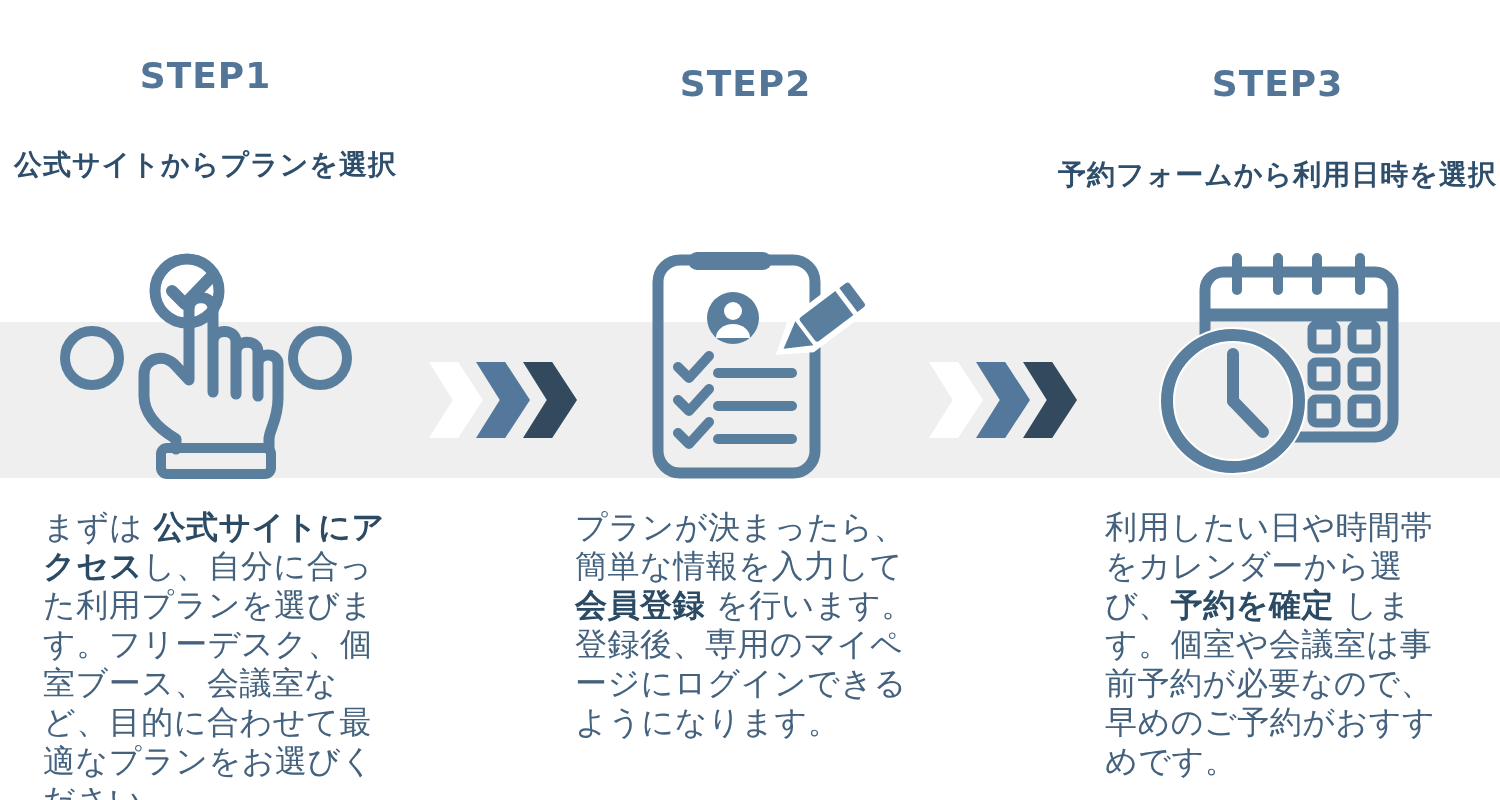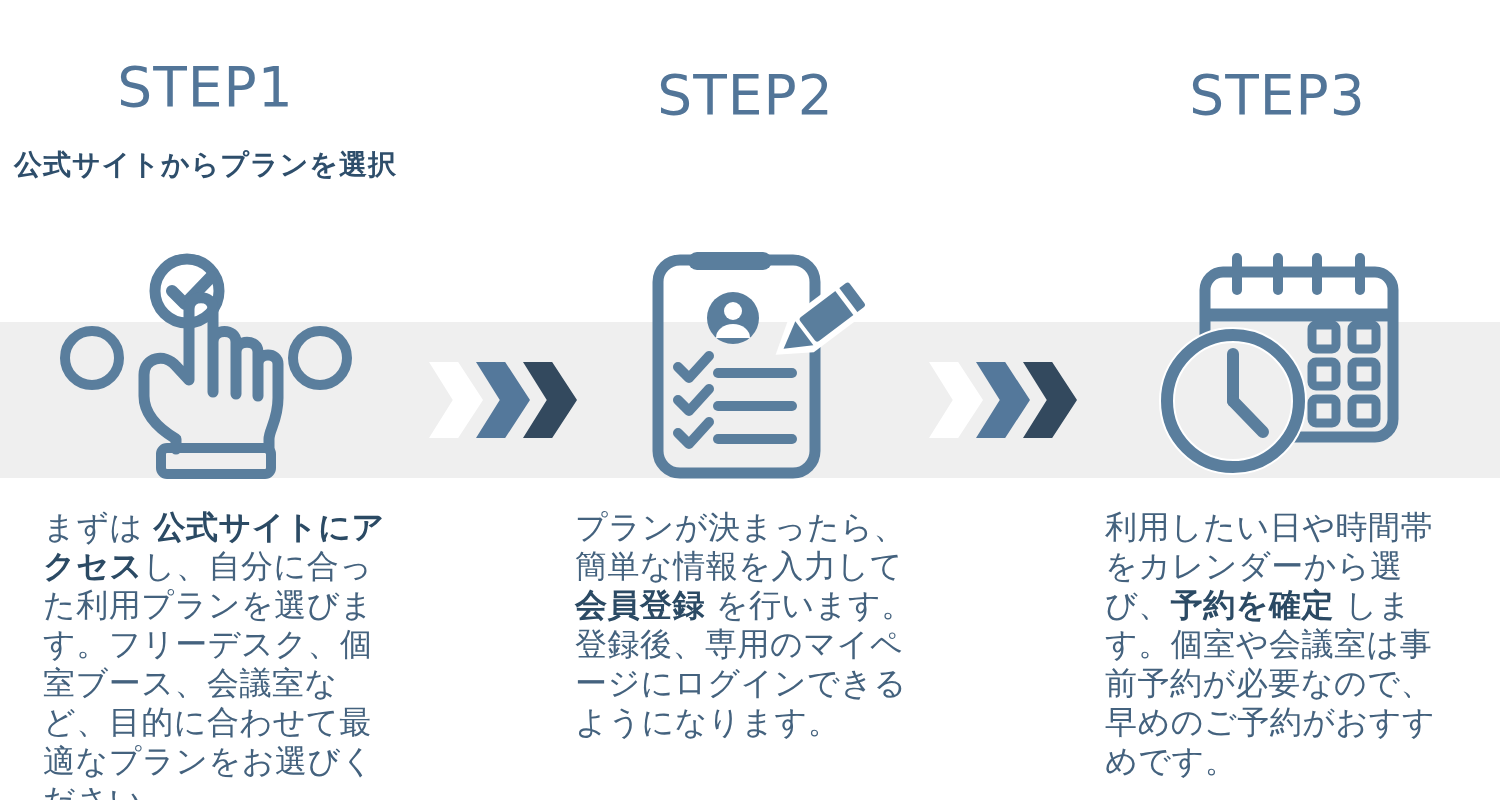--- a/index.html
+++ b/index.html
@@ -18,21 +18,21 @@
   html,body{background:#ffffff;}
   body{font-family:"DejaVu Sans","Liberation Sans",sans-serif;}
   .stage{position:relative;width:1500px;height:800px;background:var(--background);overflow:hidden;}
   .band{position:absolute;left:0;top:322px;width:1500px;height:156px;background:var(--band);z-index:0;}
   .col{position:absolute;top:0;height:800px;width:365px;z-index:2;}
   .col-1{left:23px;}
   .col-2{left:563px;}
   .col-3{left:1095px;}
   .step-title{
     position:absolute;left:50%;transform:translateX(-50%);
-    top:55px;font-size:55px;font-weight:normal;letter-spacing:1px;
+    top:55px;font-size:36px;font-weight:bold;letter-spacing:1px;
     color:var(--title);white-space:nowrap;
   }
   .col-2 .step-title,.col-3 .step-title{top:63px;}
   .step-sub{
     position:absolute;left:50%;transform:translateX(-50%);
     top:146px;font-size:28px;font-weight:bold;letter-spacing:1px;
     color:var(--subtitle);white-space:nowrap;text-align:center;
   }
   .col-2 .step-sub,.col-3 .step-sub{top:156px;}
   .step-body{
@@ -135,20 +135,21 @@
   </section>
 
   <div class="arrow arrow-2">
     <span class="chev light"></span>
     <span class="chev mid"></span>
     <span class="chev dark"></span>
   </div>
 
   <section class="col col-3">
     <div class="step-title">STEP3</div>
+    <div class="step-sub">予約フォームから利用日時を選択</div>
 
     <svg class="icon icon-calendar" width="255" height="228" viewBox="0 0 255 228" aria-hidden="true">
       <g>
         <rect class="st" stroke-width="11" x="50" y="22" width="188" height="165" rx="18"></rect>
         <line class="st" stroke-width="13" x1="50" y1="65" x2="238" y2="65" style="stroke-linecap:butt"></line>
         <line class="st" stroke-width="10" x1="82" y1="8" x2="82" y2="40"></line>
         <line class="st" stroke-width="10" x1="123" y1="8" x2="123" y2="40"></line>
         <line class="st" stroke-width="10" x1="162" y1="8" x2="162" y2="40"></line>
         <line class="st" stroke-width="10" x1="205" y1="8" x2="205" y2="40"></line>
         <rect class="st" stroke-width="9" x="157" y="75" width="24" height="24" rx="4"></rect>

